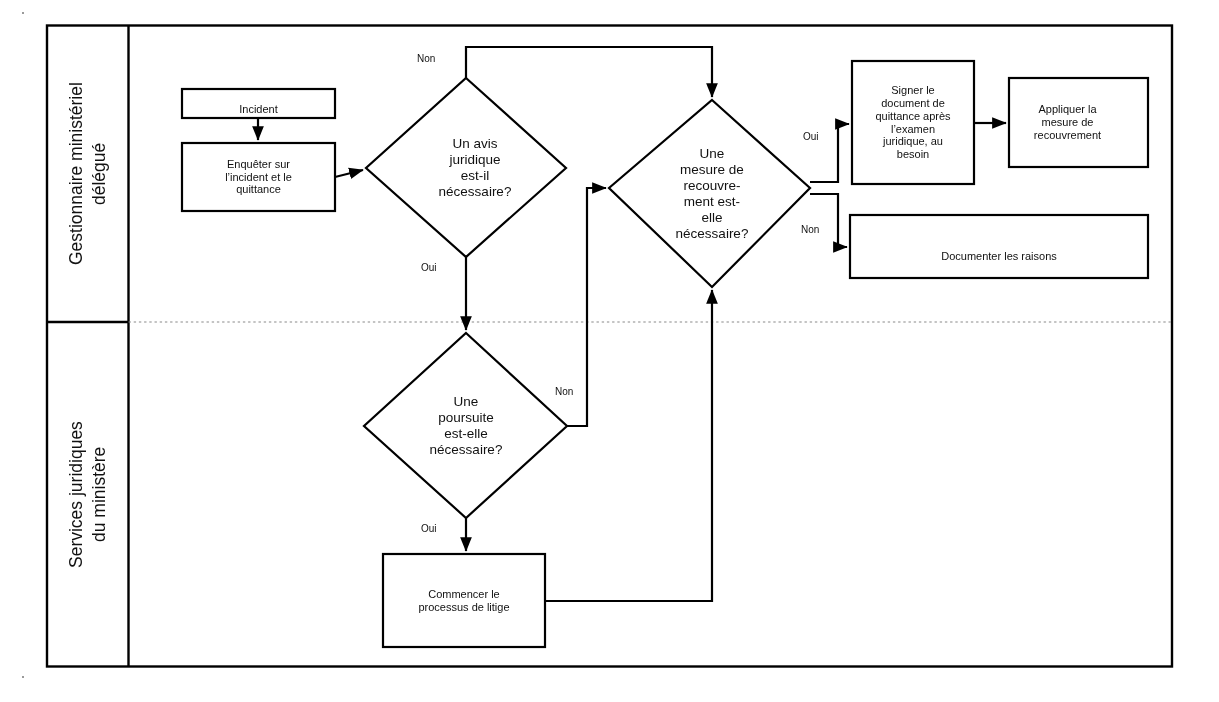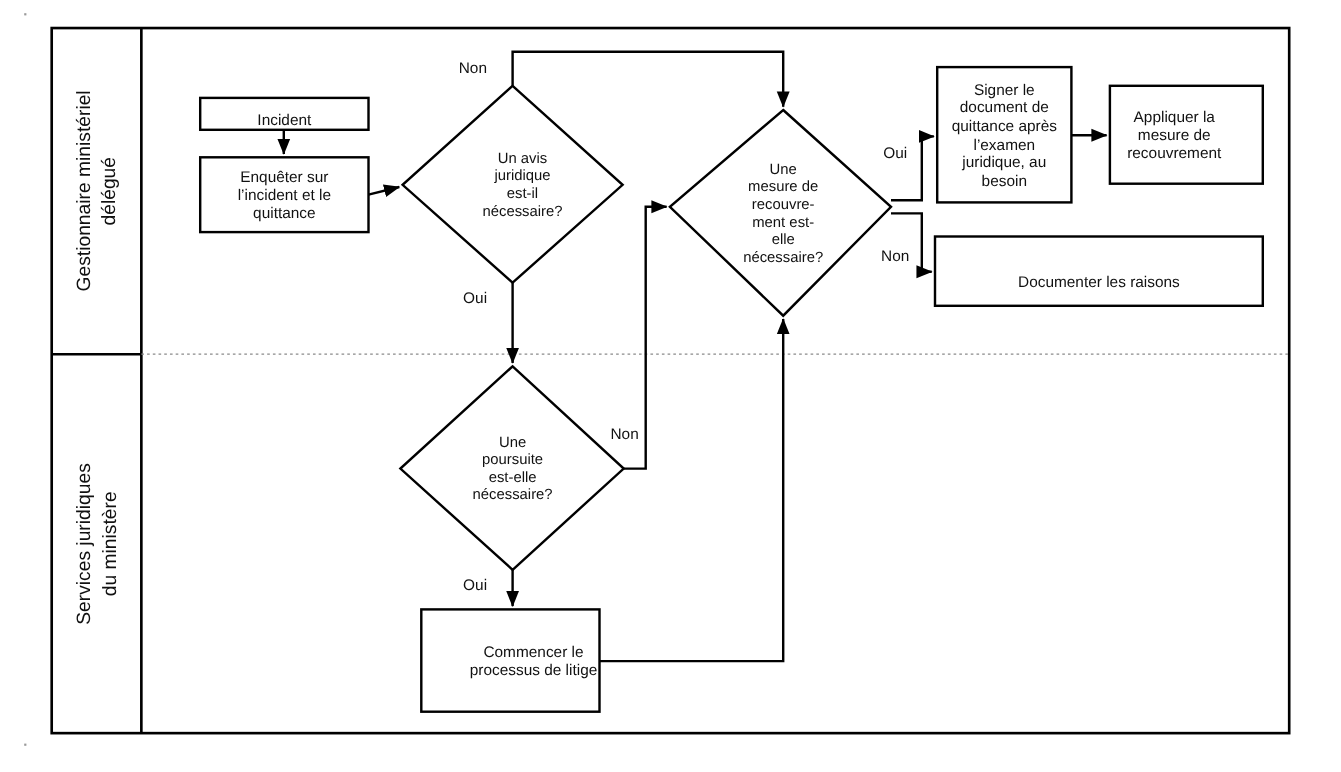--- a/index.html
+++ b/index.html
@@ -29,25 +29,25 @@
     position: absolute;
     display: flex;
     align-items: center;
     justify-content: center;
     text-align: center;
     line-height: 1.18;
     white-space: pre-line;
     color: #111111;
     pointer-events: none;
   }
-  .box-label { font-size: 14px; }
+  .box-label { font-size: 11px; }
   .diamond-label { font-size: 13.5px; }
   .edge-label {
     position: absolute;
-    font-size: 14px;
+    font-size: 10px;
     color: #111111;
     white-space: nowrap;
   }
   .lane-label {
     position: absolute;
     display: flex;
     align-items: center;
     justify-content: center;
     text-align: center;
     font-size: 17.5px;
@@ -159,21 +159,21 @@
 mesure de
 recouvrement</div>
 
   <div class="node-text box-label" style="left:850px; top:215px; width:298px; height:82px;">Documenter les raisons</div>
 
   <div class="node-text diamond-label" style="left:391px; top:376px; width:150px; height:100px;">Une
 poursuite
 est-elle
 nécessaire?</div>
 
-  <div class="node-text box-label" style="left:383px; top:554px; width:162px; height:93px;padding-left:21px;">Commencer le
+  <div class="node-text box-label" style="left:383px; top:554px; width:162px; height:93px;">Commencer le
 processus de litige</div>
 
   <div class="edge-label" style="left:417px; top:53px;">Non</div>
 
   <div class="edge-label" style="left:421px; top:262px;">Oui</div>
 
   <div class="edge-label" style="left:803px; top:131px;">Oui</div>
 
   <div class="edge-label" style="left:801px; top:224px;">Non</div>
 

